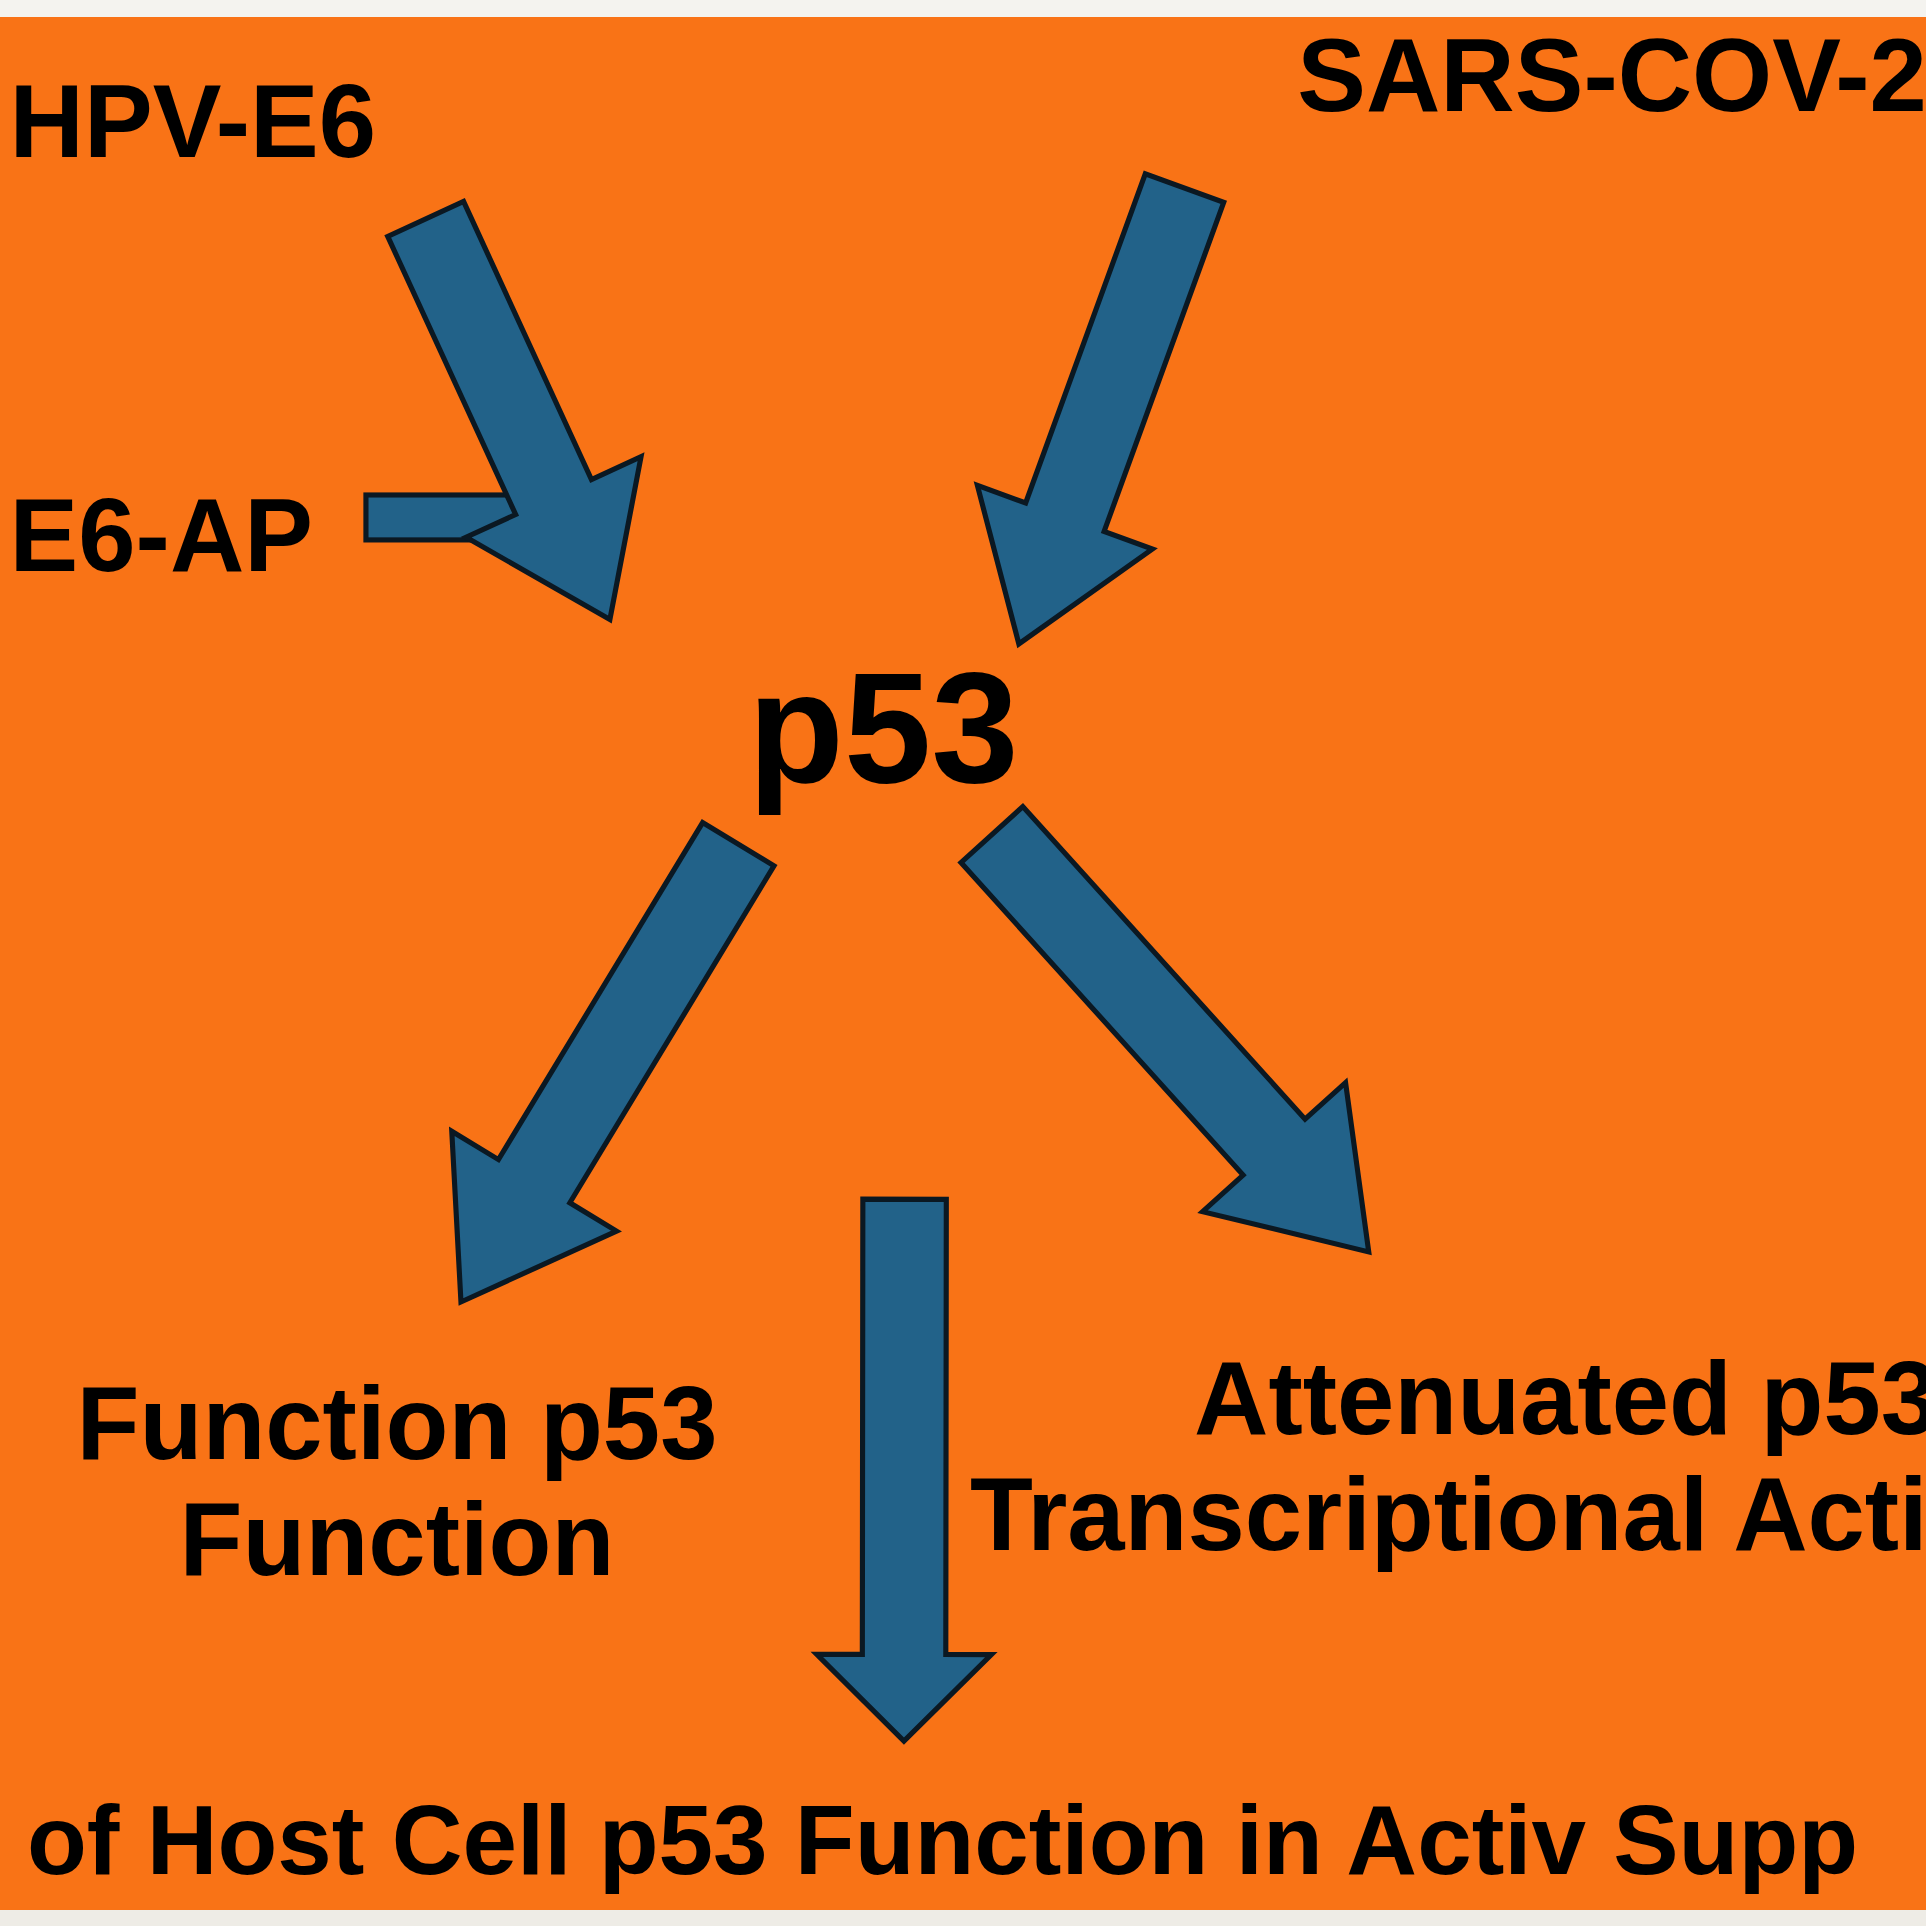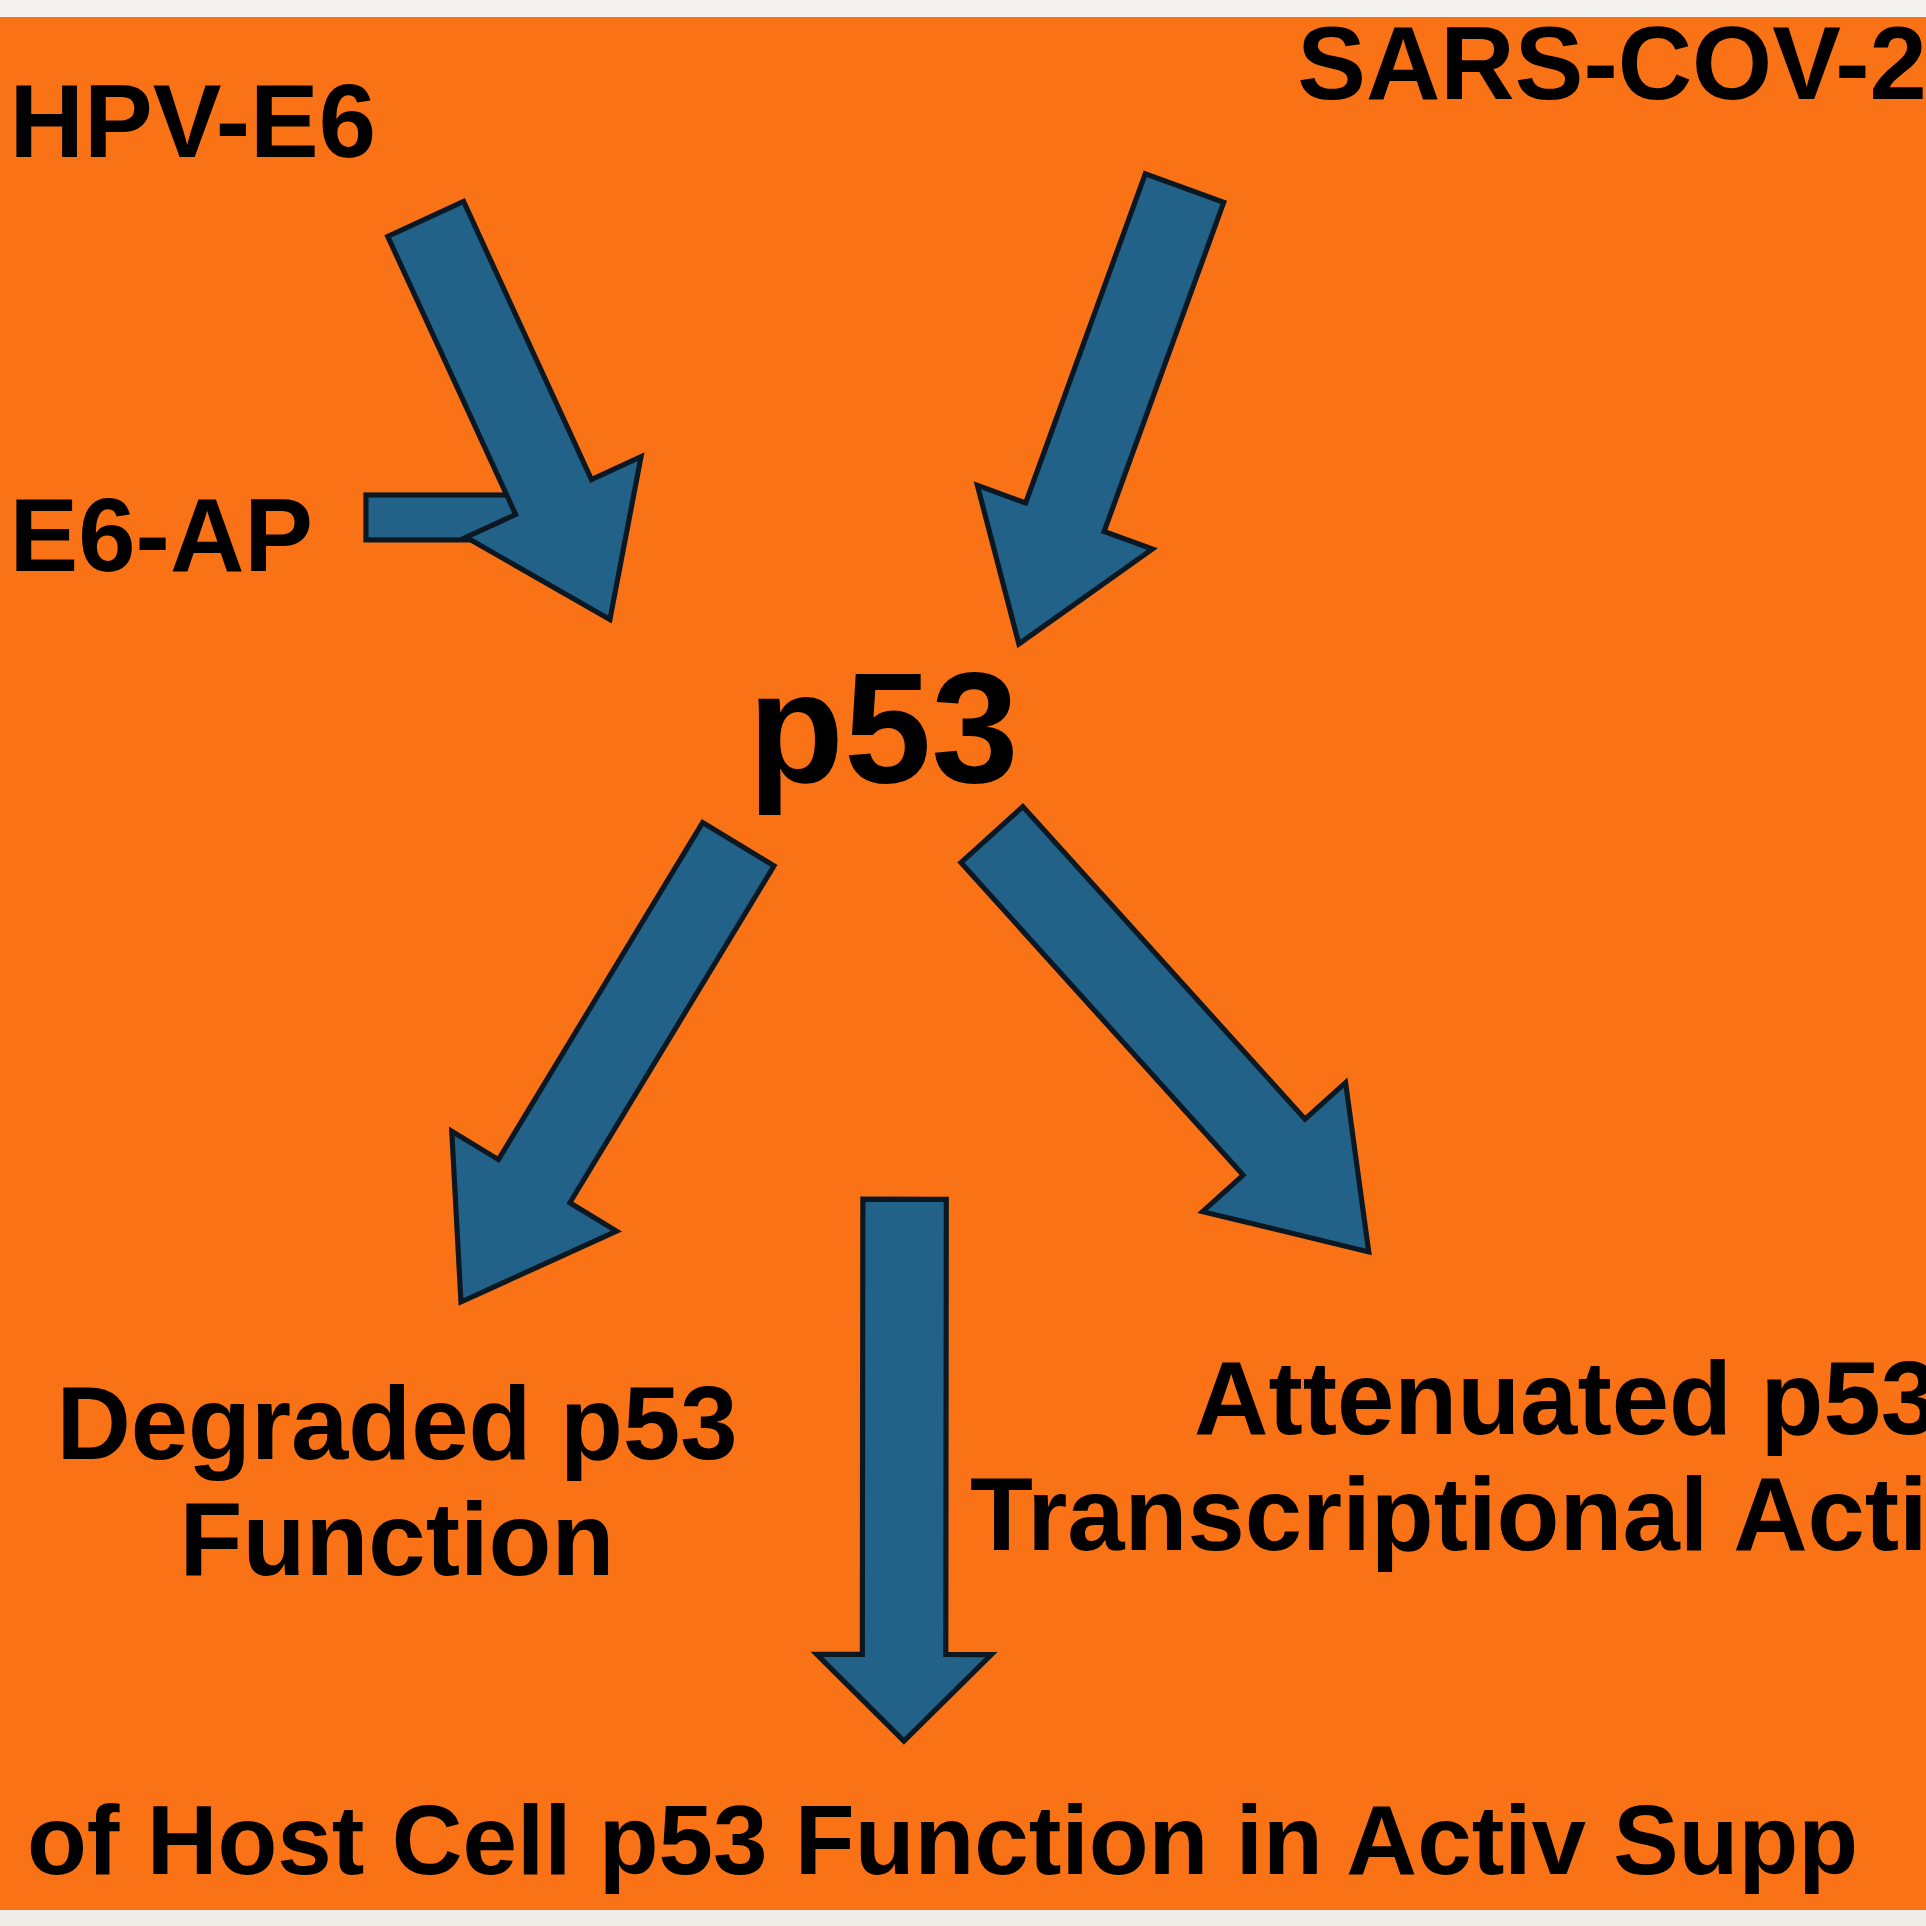--- a/index.html
+++ b/index.html
@@ -39,30 +39,30 @@
       <rect x="570" y="771" width="370" height="70" fill="#226289" stroke="#0b1822" stroke-width="8"></rect>
       <polygon points="603.9,368.2 803.2,801.4 726.0,836.9 950.0,965.0 998.5,711.5 921.3,747.1 722.1,313.8" fill="#226289" stroke="#0b1822" stroke-width="8" stroke-linejoin="miter"></polygon>
       <polygon points="1783.9,270.8 1597.6,783.4 1522.4,756.1 1587.0,1003.0 1795.0,855.1 1719.8,827.8 1906.1,315.2" fill="#226289" stroke="#0b1822" stroke-width="8" stroke-linejoin="miter"></polygon>
       <polygon points="1094.4,1281.3 776.4,1806.2 703.7,1762.1 718.0,2028.0 960.3,1917.6 887.6,1873.5 1205.6,1348.7" fill="#226289" stroke="#0b1822" stroke-width="8" stroke-linejoin="miter"></polygon>
       <polygon points="1344.0,1867.9 1343.2,2576.9 1272.2,2576.8 1408.0,2712.0 1544.2,2577.2 1473.2,2577.1 1474.0,1868.1" fill="#226289" stroke="#0b1822" stroke-width="8" stroke-linejoin="miter"></polygon>
       <polygon points="1496.8,1343.6 1936.3,1830.3 1873.2,1887.3 2132.0,1950.0 2095.9,1686.2 2032.8,1743.2 1593.2,1256.4" fill="#226289" stroke="#0b1822" stroke-width="8" stroke-linejoin="miter"></polygon>
     </svg>
 
   <div class="label fs-side" style="left:9.6px;top:64px;">HPV-E6</div>
 
-  <div class="label fs-side center-x" style="left:1612px;top:6px;">
+  <div class="label fs-side center-x" style="left:1612px;top:18px;">
     <div>SARS-COV-2</div>
   </div>
 
   <div class="label fs-side" style="left:9.6px;top:478px;">E6-AP</div>
 
   <div class="label fs-p53" style="left:748px;top:639px;">p53</div>
 
   <div class="label fs-side center-x" style="left:397px;top:1366px;">
-    <div>Degraded p53</div>
+    <div>Function p53</div>
     <div>Function</div>
   </div>
 
   <div class="label fs-side center-x" style="left:1541px;top:1341px;margin-left:25px;">Attenuated p53</div>
 
   <div class="label fs-side" style="left:970px;top:1457px;">Transcriptional Activ</div>
 
   <div class="label fs-bottom" style="left:27px;top:1785px;">of Host Cell p53 Function in Activ Supp</div>
 
 </div>

